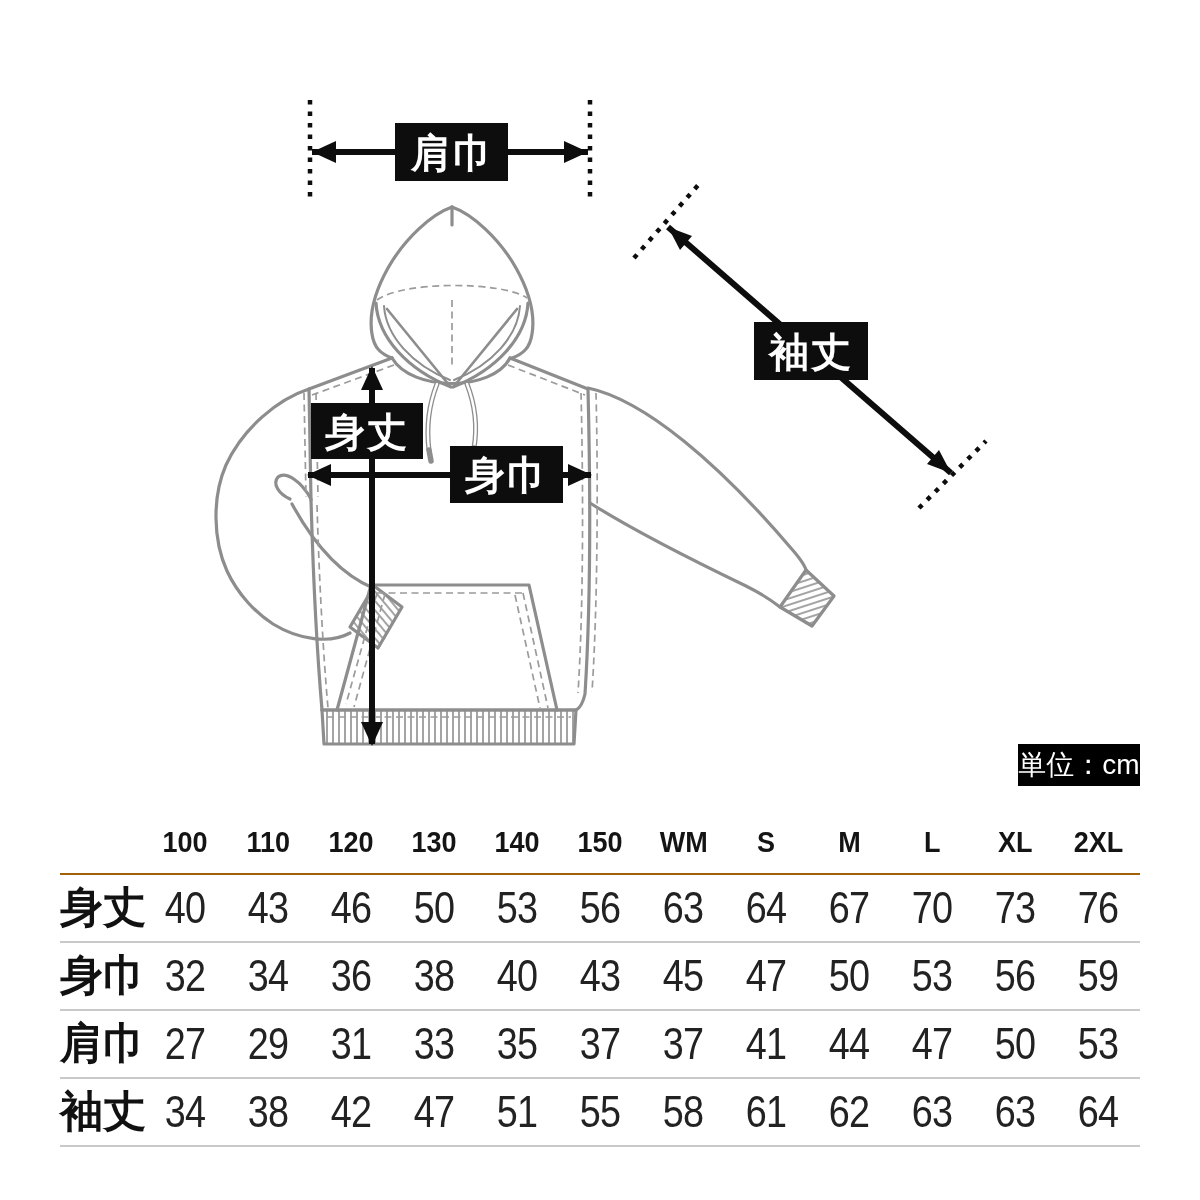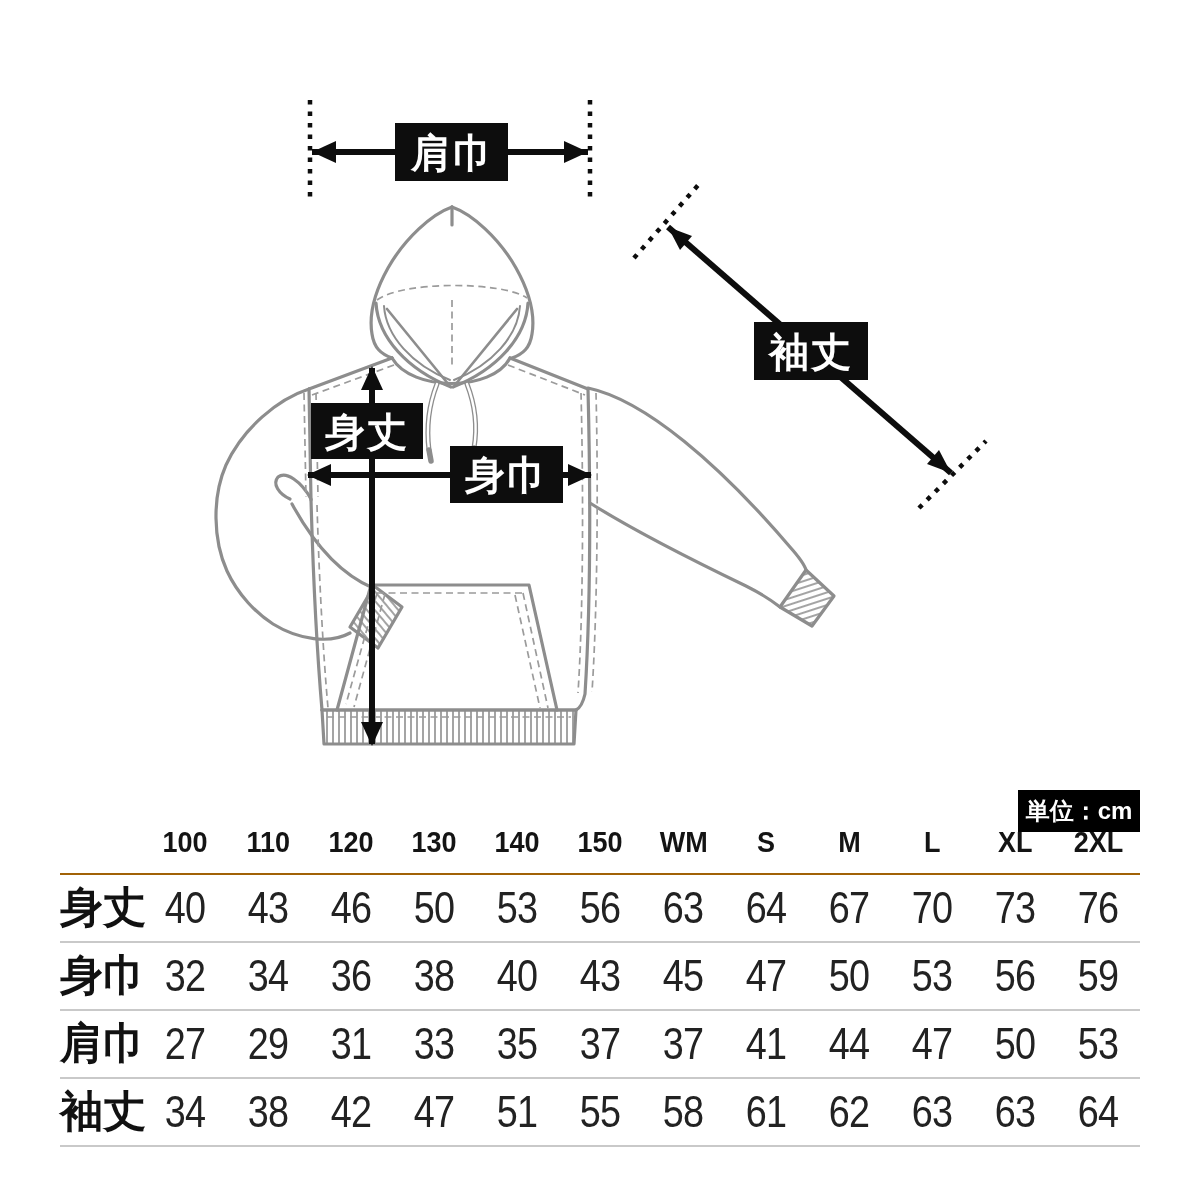--- a/index.html
+++ b/index.html
@@ -17,22 +17,22 @@
   .cell { display:flex; align-items:center; justify-content:center; overflow:visible; }
   .cell.lbl { justify-content:flex-start; }
   .hdr-txt { font-size:30px; font-weight:700; color:#141414;
              display:inline-block; transform:scaleX(0.90); white-space:nowrap; }
   .val-txt { font-size:45px; font-weight:400; color:#222222; letter-spacing:-1px;
              display:inline-block; transform:scaleX(0.84); white-space:nowrap; }
   .lbl-txt { font-size:43px; font-weight:700; color:#111111; white-space:nowrap; }
 
   
   #unit-badge {
-    position:absolute; left:1018px; top:790px; width:122px; height:42px;
-    background:#000000; color:#ffffff; font-size:24px; font-weight:700;
+    position:absolute; left:1018px; top:744px; width:122px; height:42px;
+    background:#000000; color:#ffffff; font-size:28px; font-weight:400;
     display:flex; align-items:center; justify-content:center; white-space:nowrap;
   }
 
   
   .anno-label { font-size:40px; font-weight:700; fill:#ffffff; letter-spacing:2px; }
 </style>
 </head>
 <body>
 
 <div id="canvas">

